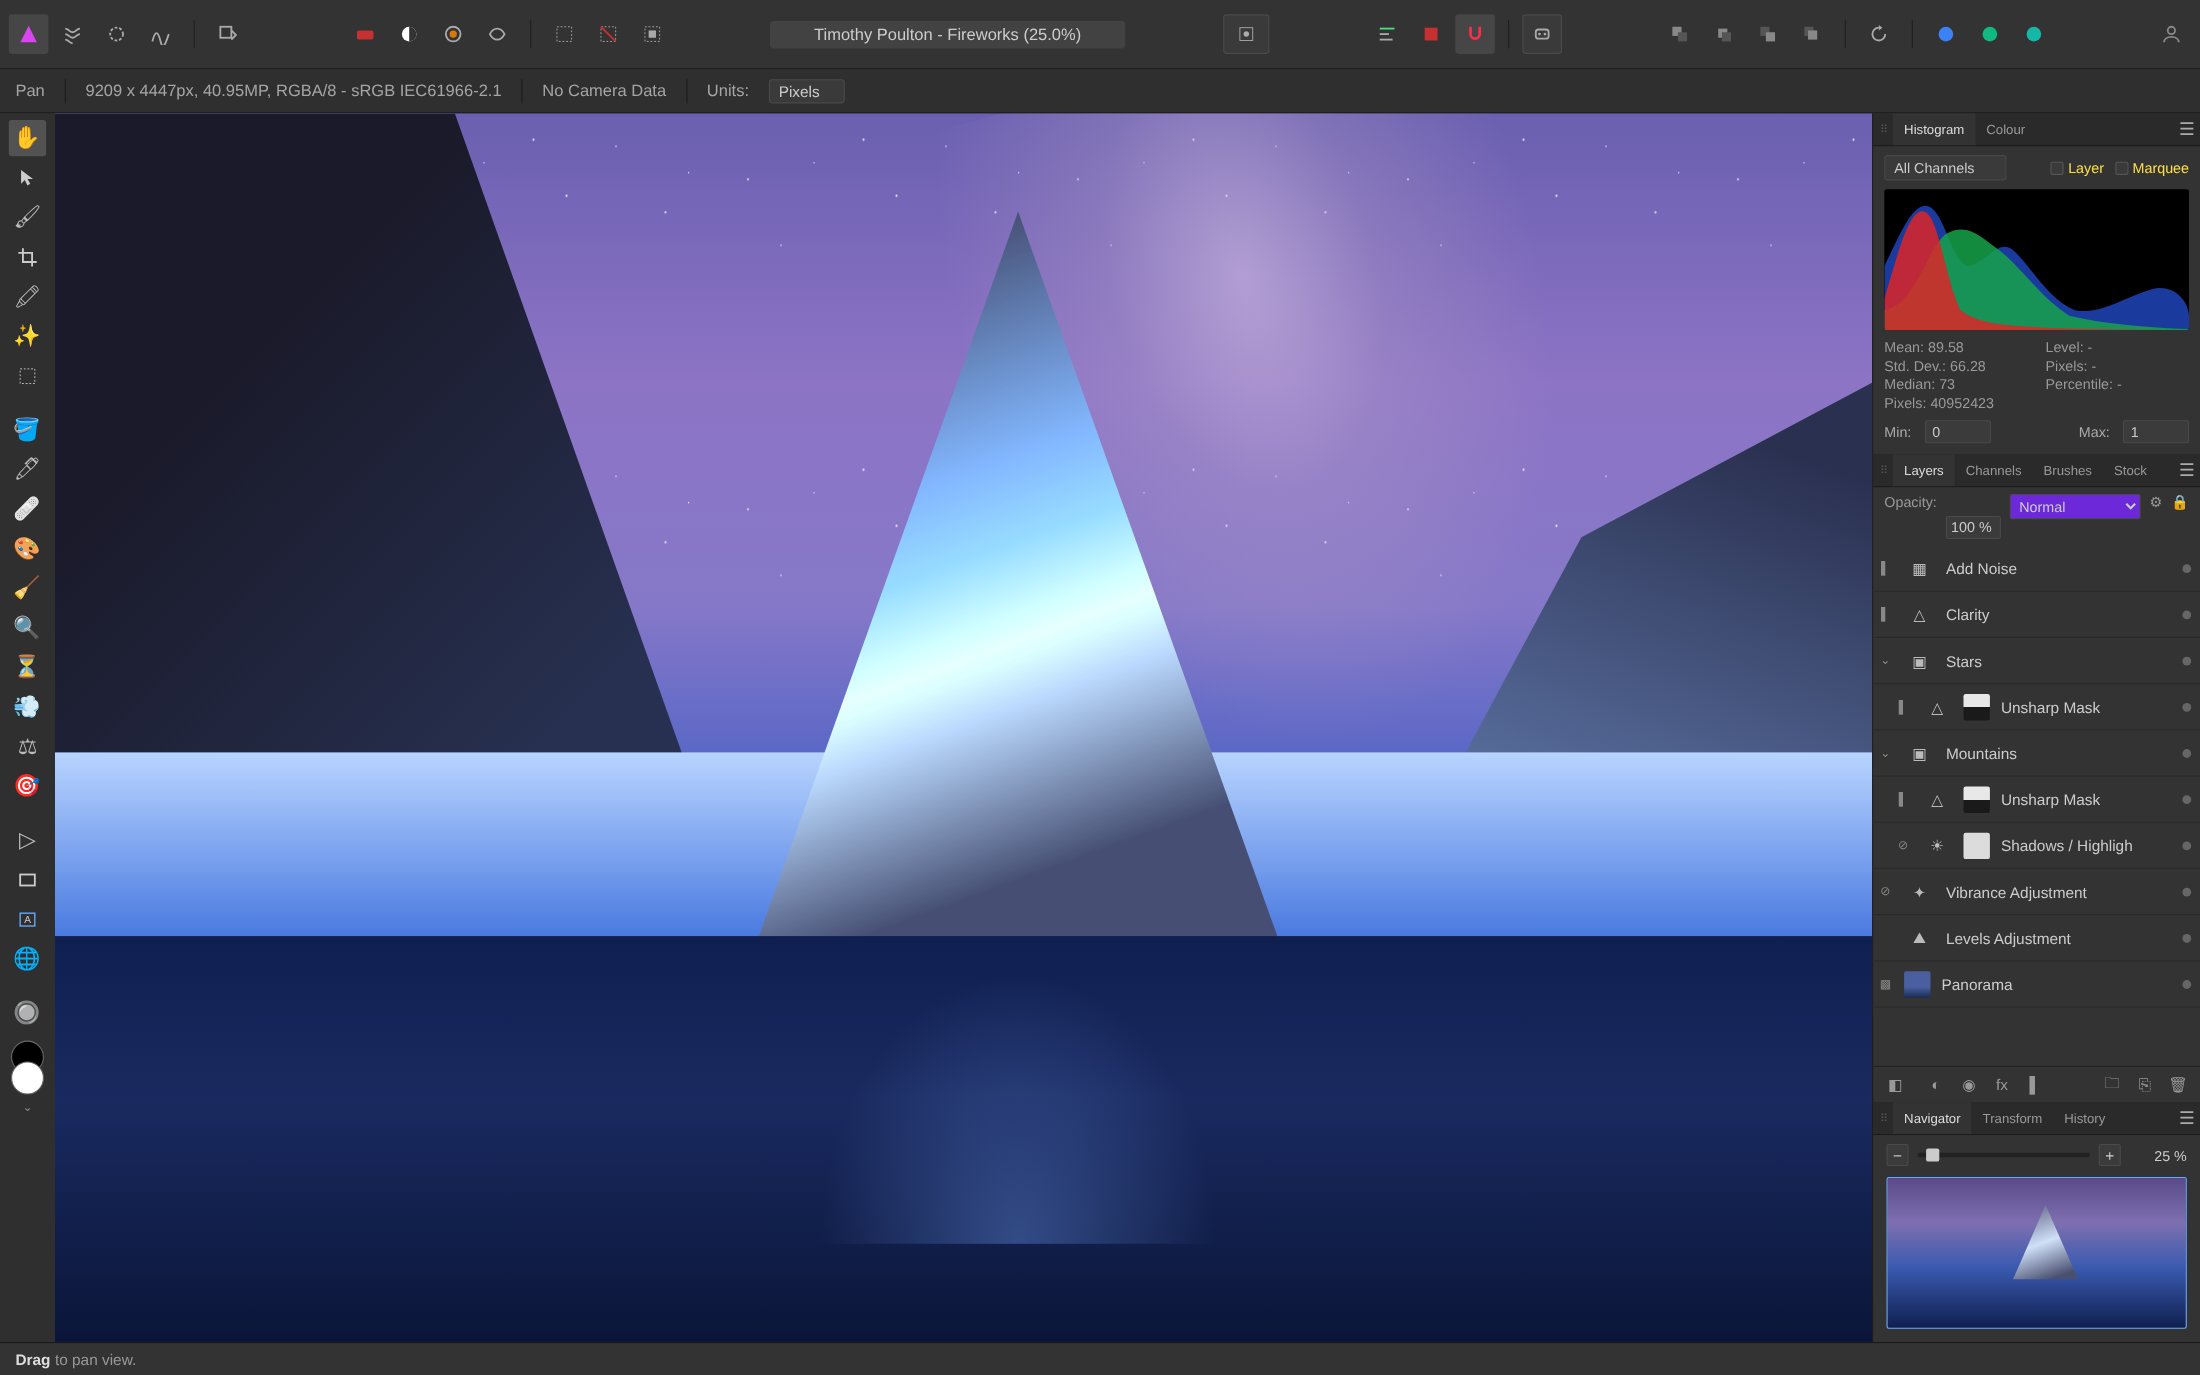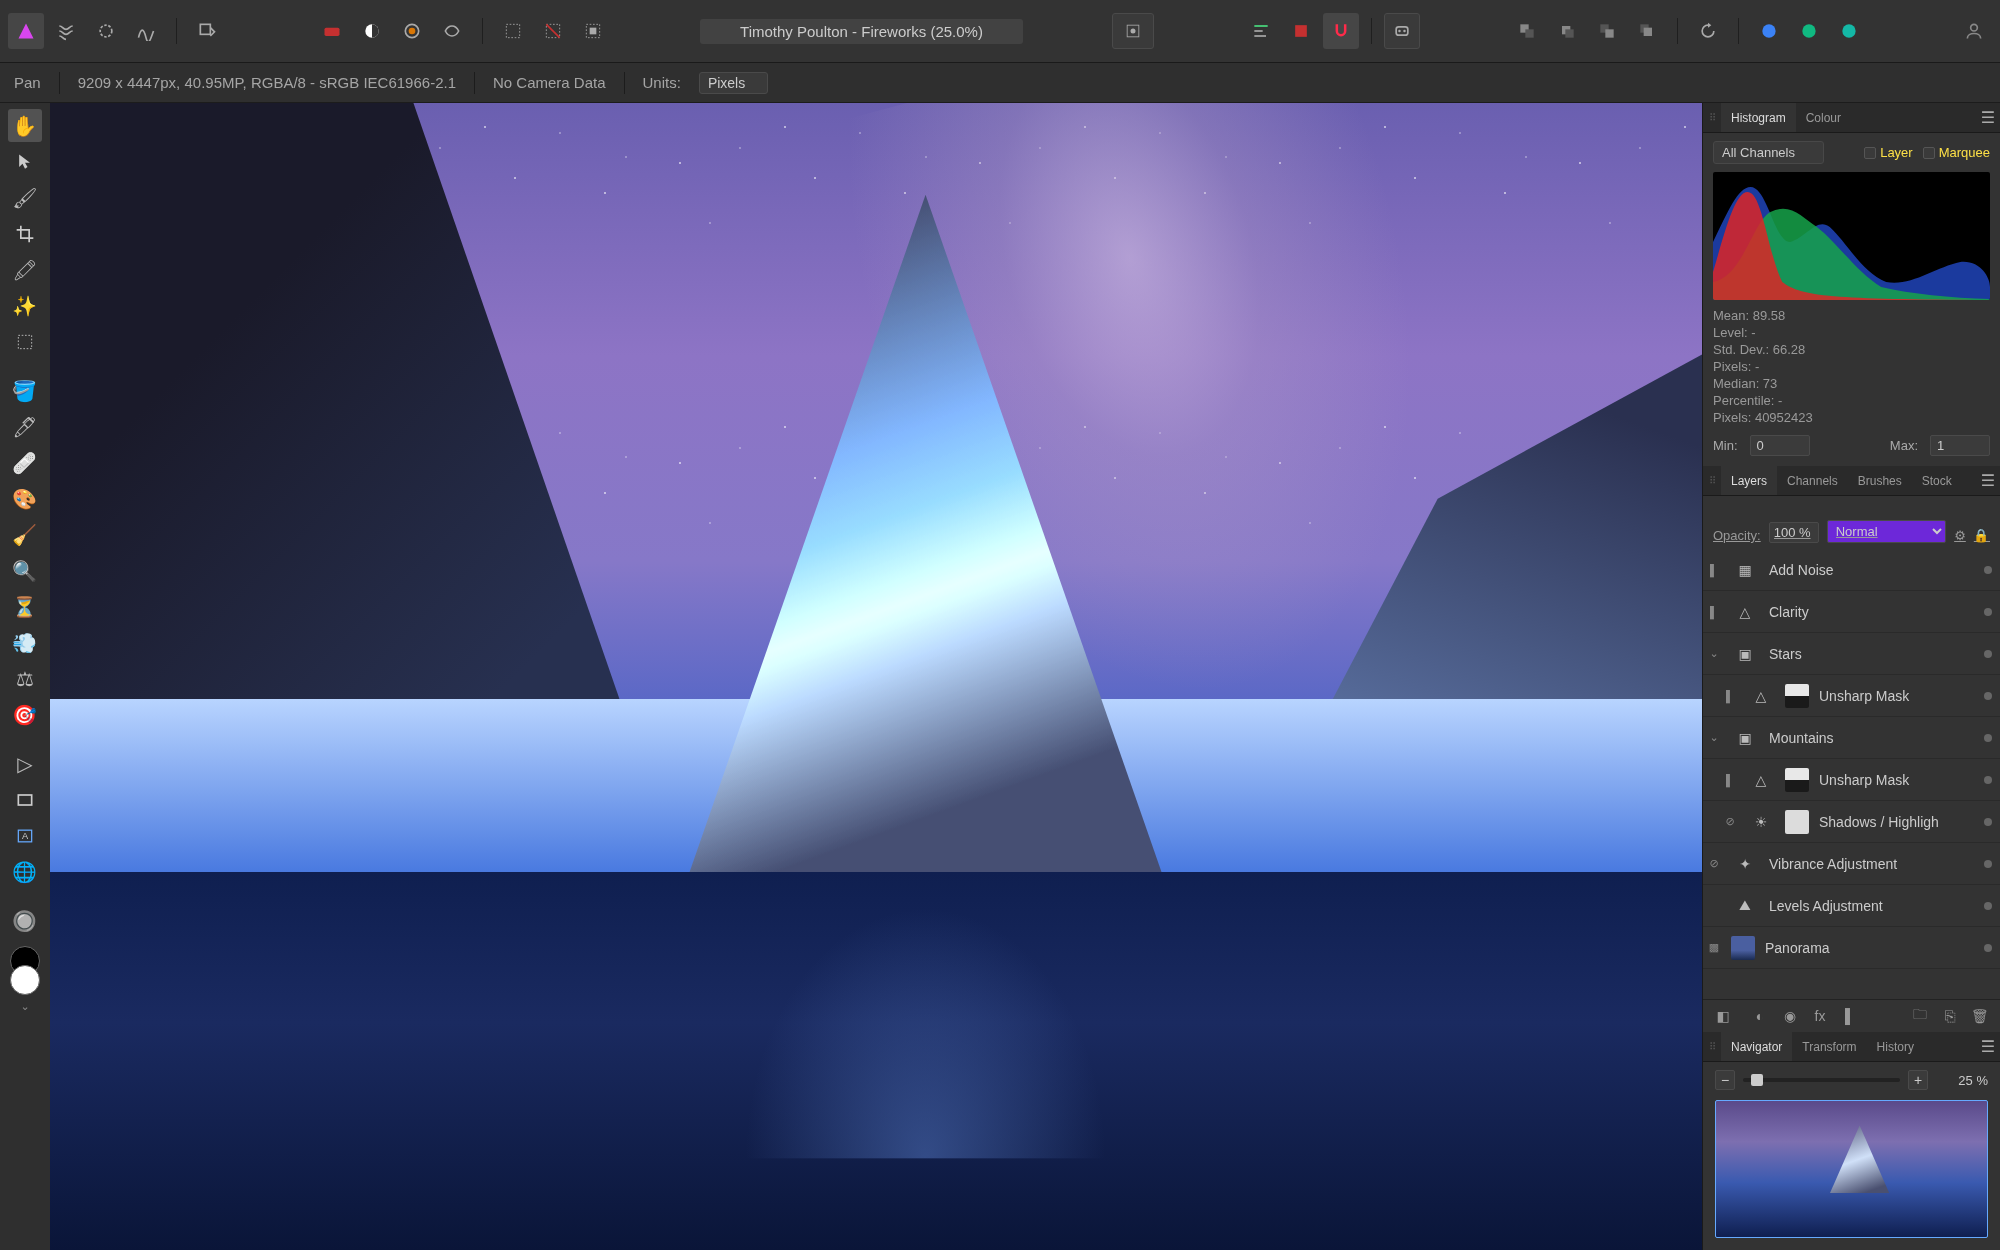--- a/index.html
+++ b/index.html
@@ -55,28 +55,28 @@
 .ptab-menu { margin-left:auto; width:24px; text-align:center; color:#aaa; cursor:pointer; }
 
 
 .histo-body { padding:8px 10px 10px; background:#333; }
 .histo-row { display:flex; align-items:center; gap:10px; margin-bottom:8px; font-size:13px; }
 .histo-select { background:#3a3a3a; border:1px solid #484848; border-radius:3px; padding:3px 28px 3px 8px; font-size:13px; color:#ccc; }
 .chk { display:flex; align-items:center; gap:4px; font-size:13px; color:#fde047; }
 .chkbox { width:12px; height:12px; background:#3a3a3a; border:1px solid #555; border-radius:2px; }
 .histo-canvas { width:100%; height:128px; background:#000; border-radius:2px; margin-bottom:8px; position:relative; overflow:hidden; }
 .histo-canvas svg { width:100%; height:100%; }
-.stats { display:grid; grid-template-columns:1fr; gap:2px 16px; font-size:13px; color:#999; }
+.stats { display:grid; grid-template-columns:1fr 1fr; gap:2px 16px; font-size:13px; color:#999; }
 .stat-row { display:flex; justify-content:flex-start; gap:4px; }
 .minmax { display:flex; gap:12px; margin-top:8px; font-size:13px; align-items:center; }
 .num-input { width:60px; background:#3b3b3b; border:1px solid #4a4a4a; border-radius:2px; padding:2px 6px; color:#ccc; font-size:13px; }
 
 
 .layers-body { background:#333; flex:1; display:flex; flex-direction:column; min-height:0; }
-.lay-opts { display:flex; align-items:flex-end; gap:8px; padding:6px 10px; font-size:13px; color:#999;text-decoration:underline; }
+.lay-opts { display:flex; align-items:flex-start; gap:8px; padding:6px 10px; font-size:13px; color:#999; }
 .lay-opts input { width:50px; background:#3b3b3b; border:1px solid #4a4a4a; padding:2px 4px; color:#ccc; font-size:13px; border-radius:2px;margin-top:20px; }
 .lay-opts select { flex:1; background:#6d28d9; border:1px solid #4a4a4a; padding:2px 4px; color:#ccc; font-size:13px; border-radius:2px; }
 .lay-list { flex:1; overflow-y:auto; }
 .layer { display:flex; align-items:center; height:42px; border-bottom:1px solid #2a2a2a; padding:0 8px 0 4px; gap:10px; font-size:14px; color:#ccc; }
 .layer.indent { padding-left:20px; }
 .lay-expand { width:14px; text-align:center; color:#888; font-size:11px; }
 .lay-icon { width:28px; height:24px; display:flex; align-items:center; justify-content:center; color:#bbb; }
 .lay-thumb { width:24px; height:24px; background:linear-gradient(to bottom,#e8e8e8 50%,#1a1a1a 50%); border-radius:2px; }
 .lay-thumb.full { background:#dcdcdc; }
 .lay-thumb.img { background:linear-gradient(to bottom,#4a5fa0 60%,#1a2a50 100%); }
@@ -536,14 +536,18 @@
           <div class="zoom-val">25 %</div>
         </div>
         <div class="nav-thumb">
             <div class="nm"></div>
           </div>
       </div>
 
     </div>
   </div>
 
+  <div class="status">
+    <b>Drag</b>
+    <span>to pan view.</span>
+  </div>
 
 </div>
 
 </body></html>

